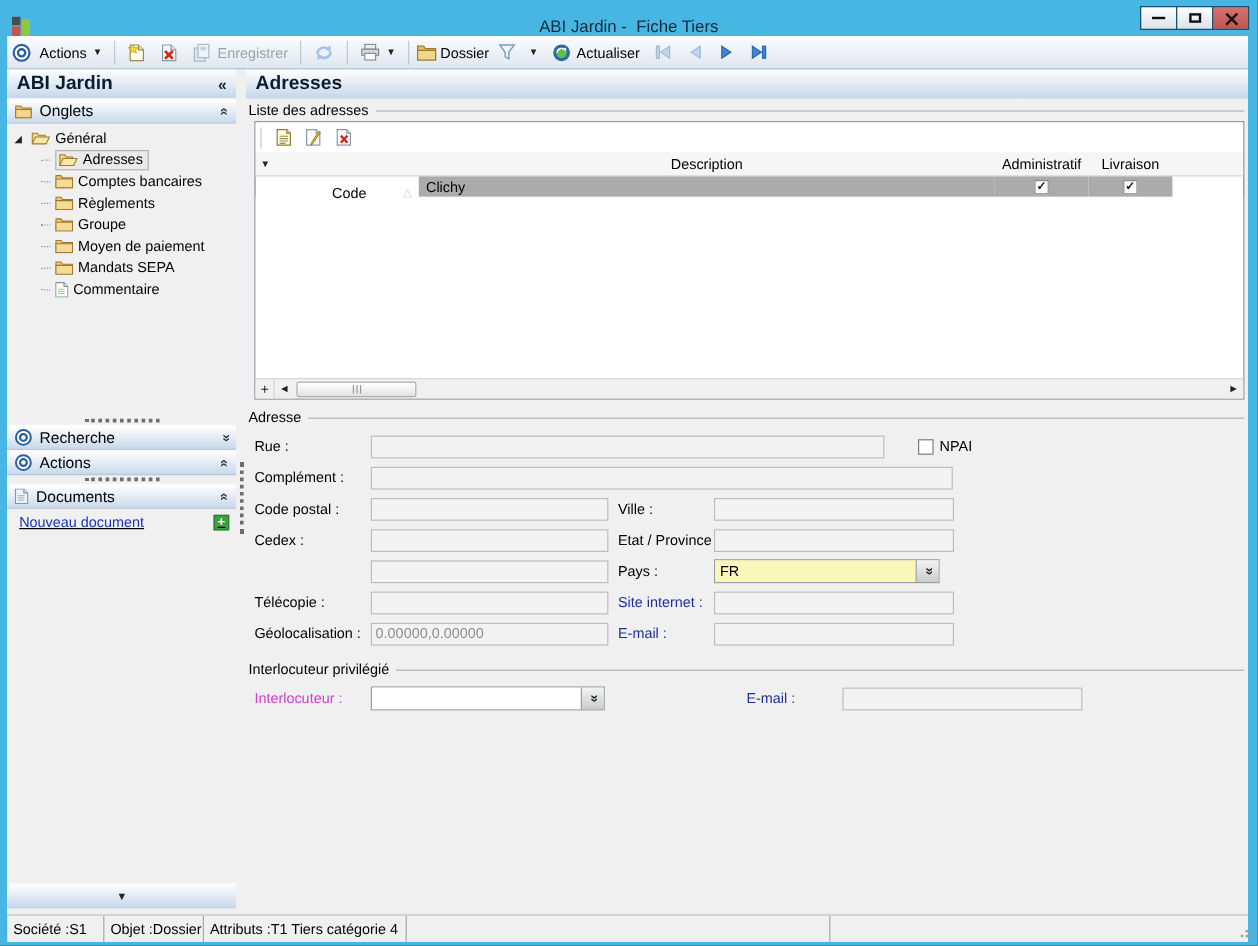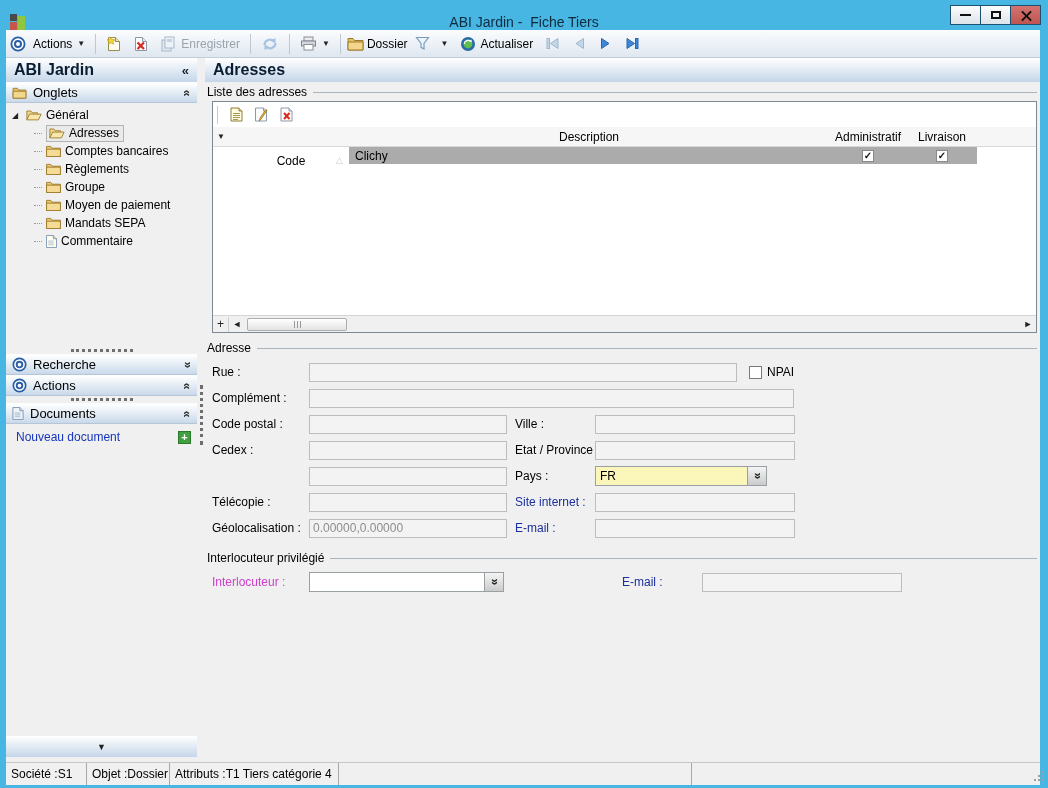--- a/index.html
+++ b/index.html
@@ -55,21 +55,21 @@
   .chev-down{transform:rotate(-90deg);}
   .tree{padding:3px 0 0 0;flex:none;}
   .trow{height:18px;display:flex;align-items:center;gap:4px;}
   .trow .twig{width:8px;border-top:1px dotted #9a9a9a;margin-left:2px;}
   .texp{font-size:8px;color:#222;margin-left:6px;width:10px;}
   .tind{margin-left:26px;}
   .tsel{display:flex;align-items:center;gap:4px;background:#eaeaea;border:1px solid #b3b3b3;height:17px;padding:0 4px 0 2px;}
   .spacer{flex:1;}
   .hdots{height:7px;display:flex;align-items:center;justify-content:center;flex:none;}
   .hdots i{width:62px;border-top:3px dotted #6e6e6e;display:block;}
-  .ndrow{height:20px;display:flex;align-items:flex-end;padding:2px 6px 0 10px;flex:none;}
+  .ndrow{height:20px;display:flex;align-items:center;padding:2px 6px 0 10px;flex:none;text-decoration:underline;}
   .link{color:#1535bd;}
   .plusbtn{margin-left:auto;width:13px;height:13px;background:#3fa03f;border:1px solid #2c7a2c;color:#fff;
     font-size:11px;line-height:11px;text-align:center;font-weight:bold;}
   .sbot{height:21px;background:linear-gradient(#fdfdfe,#c5d6e9);border-top:1px solid #fff;
     display:flex;align-items:center;justify-content:center;flex:none;margin-top:0;}
   .sbot .arrow{font-size:9px;}
 
   
   .group{display:flex;align-items:center;padding:0 3px 0 2px;}
   .group .glabel{white-space:nowrap;}
@@ -106,29 +106,29 @@
   
   .form{padding:4px 3px 0 7px;}
   .frow{display:flex;align-items:center;height:26px;}
   .flabel{width:97px;flex:none;white-space:nowrap;}
   .rlabel{width:80px;flex:none;margin-left:8px;white-space:nowrap;}
   .blue{color:#1c2f9e;}
   .magenta{color:#cd3fcd;}
   .inp{height:19px;background:#f3f3f3;border:1px solid #bdbdbd;font:inherit;padding:0 3px;color:#000;}
   .inp.gray{color:#8d8d8d;}
   .w428{width:428px;} .w485{width:485px;} .w198{width:198px;} .w200{width:200px;}
-  .npai{display:flex;align-items:flex-end;gap:5px;margin-left:12px;}
+  .npai{display:flex;align-items:flex-end;gap:5px;margin-left:28px;}
   .cbempty{width:13px;height:13px;background:#fff;border:1px solid #7a7a7a;}
   .combo{display:flex;height:20px;border:1px solid #98a0a4;}
   .combo .cval{flex:1;padding:0 4px;display:flex;align-items:center;background:#fff;}
   .combo .cval.yellow{background:#fbf6ba;}
   .combo .cbtn{width:19px;background:linear-gradient(#f4f4f4,#cbcbcb);border-left:1px solid #98a0a4;
     display:flex;align-items:center;justify-content:center;}
   .combo .chev2{color:#222;}
-  .w200c{width:172px;} .w195c{width:195px;}
+  .w200c{width:188px;} .w195c{width:195px;}
 
   
   .statusbar{height:23px;margin:0 8px 0 6px;background:#f0f0f0;border-top:1px solid #c6c6c6;
     display:flex;align-items:stretch;position:relative;}
   .scell{border-right:1px solid #a8a8a8;display:flex;align-items:center;padding:0 5px;white-space:nowrap;}
   .s1{width:81px;} .s2{width:83px;} .s3{width:169px;} .s4{width:353px;} .s5{flex:1;border-right:none;}
   .sgrip{position:absolute;right:4px;bottom:4px;width:2px;height:2px;background:#9aa0a6;
     box-shadow:8px 0 #9aa0a6,8px -4px #9aa0a6,8px -8px #9aa0a6,4px 0 #9aa0a6,4px -4px #9aa0a6,0 0 #9aa0a6;}
 </style>
 </head>

